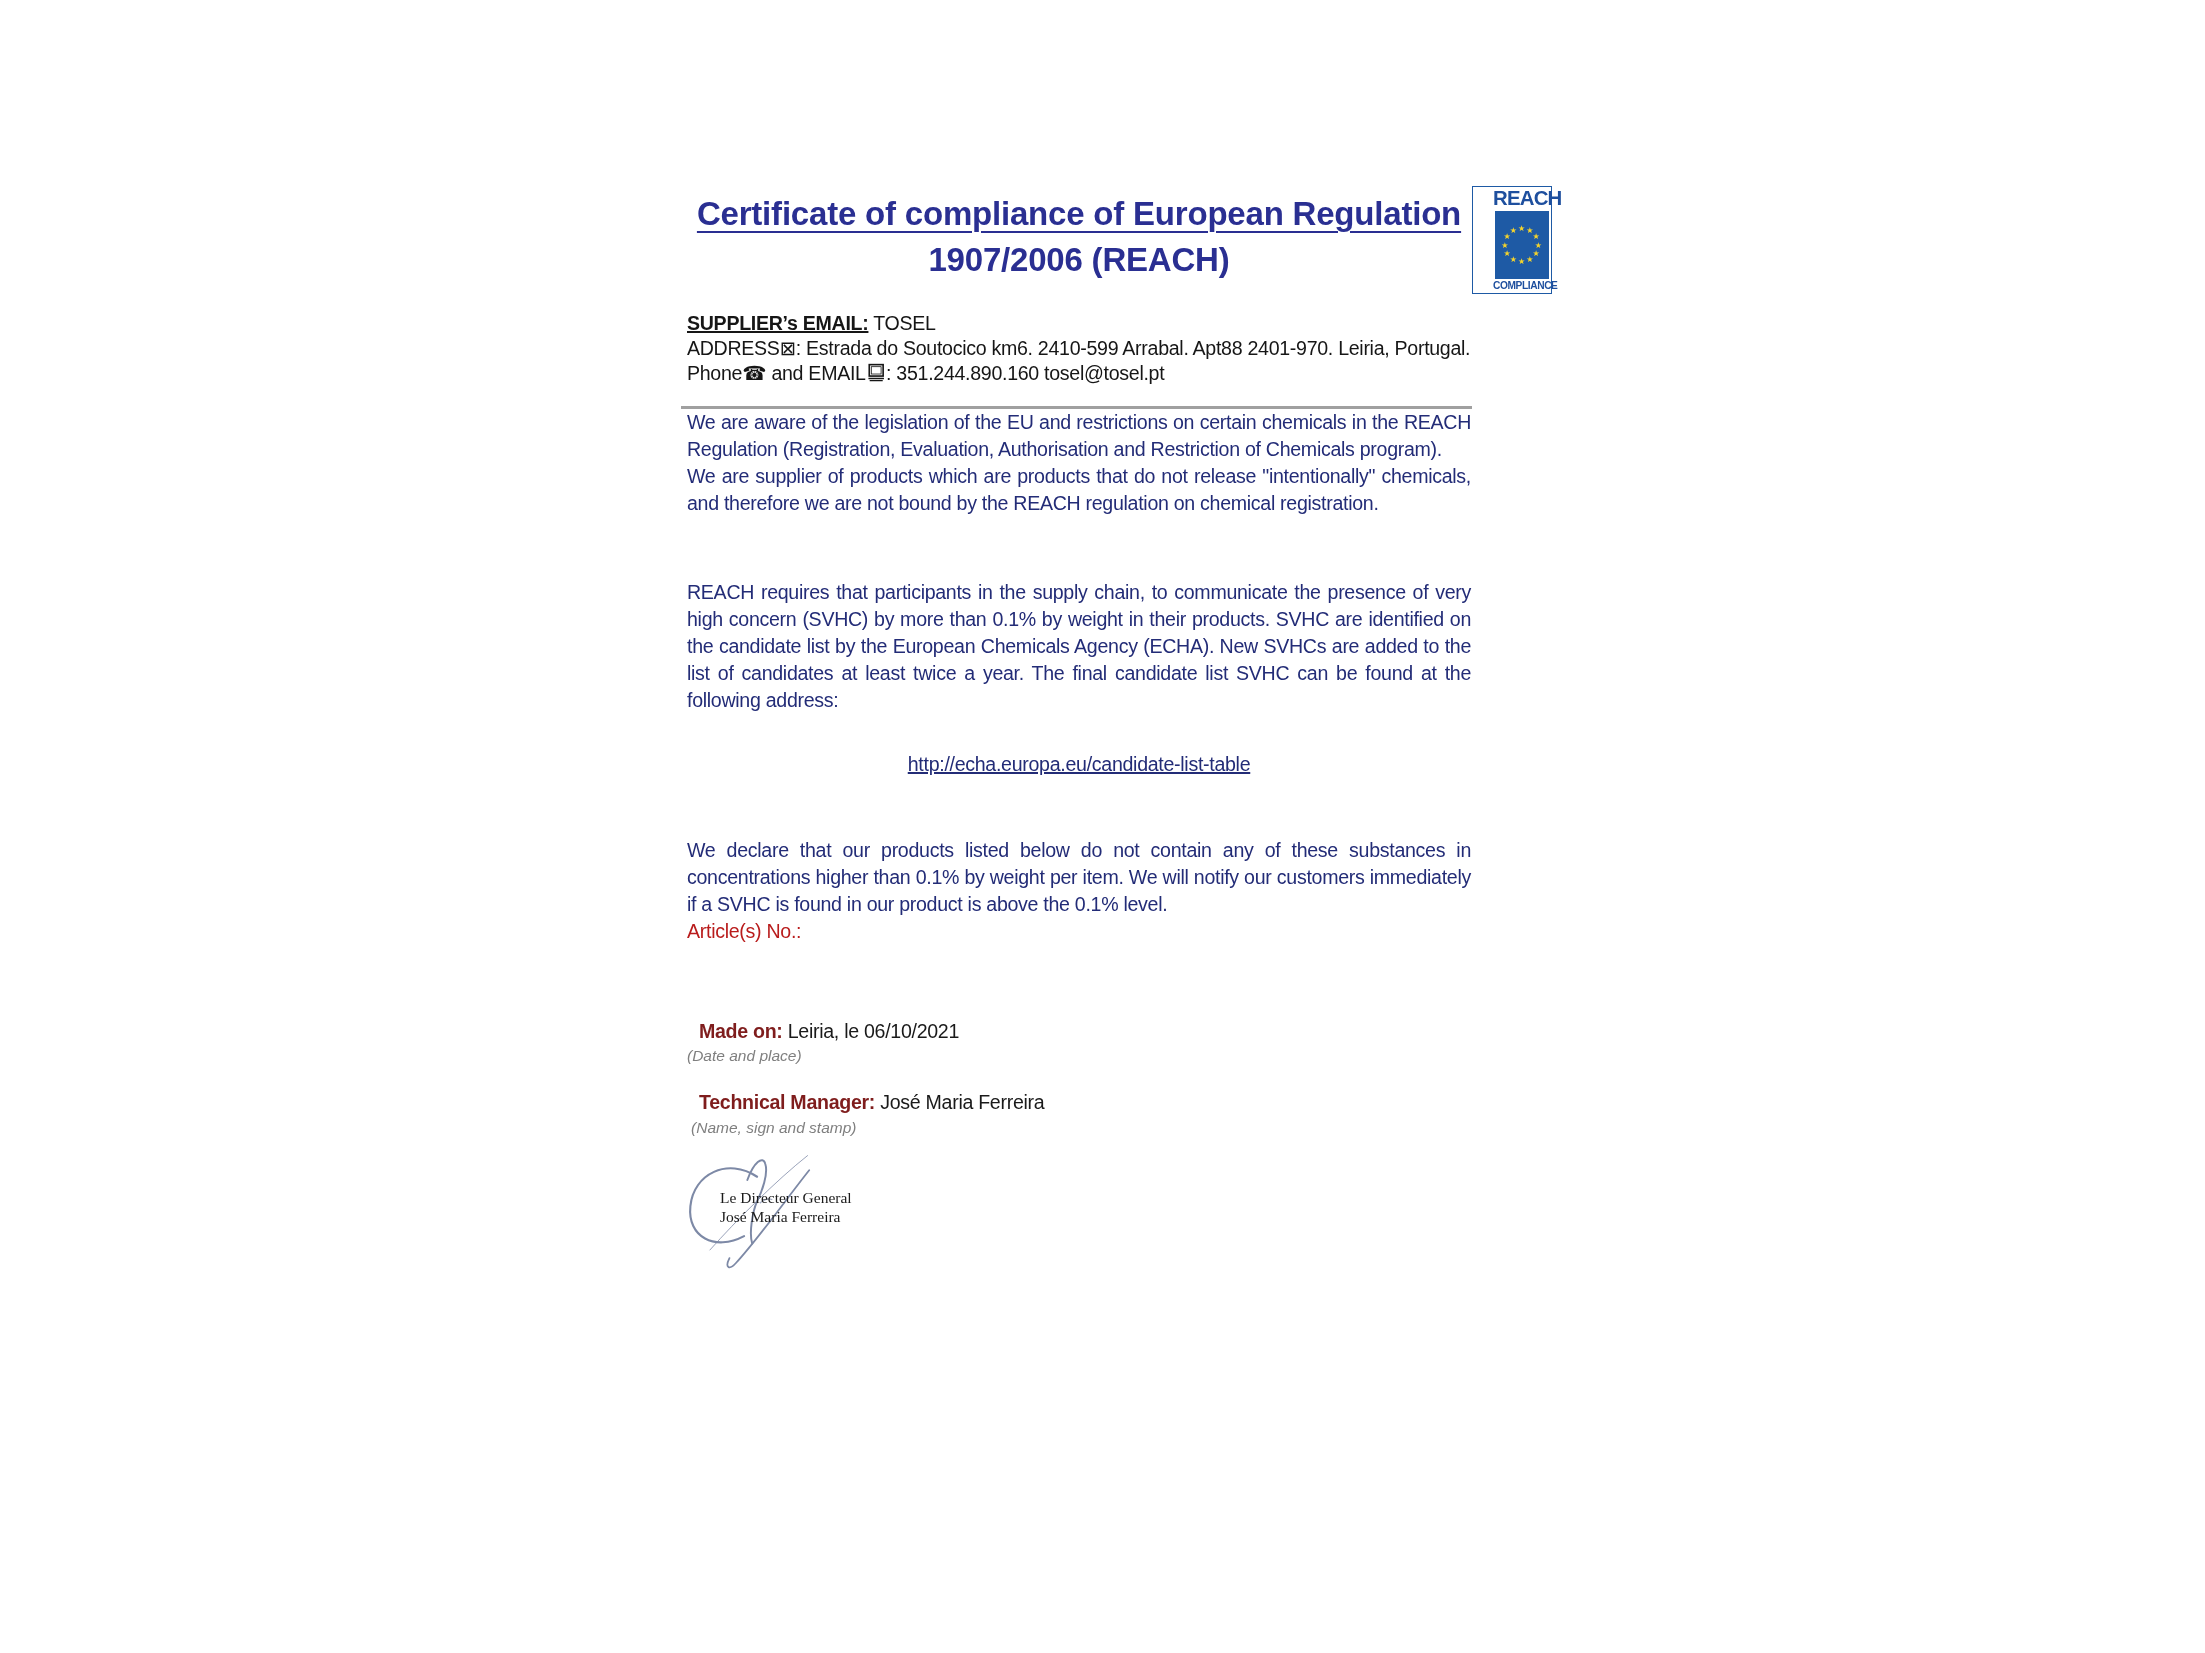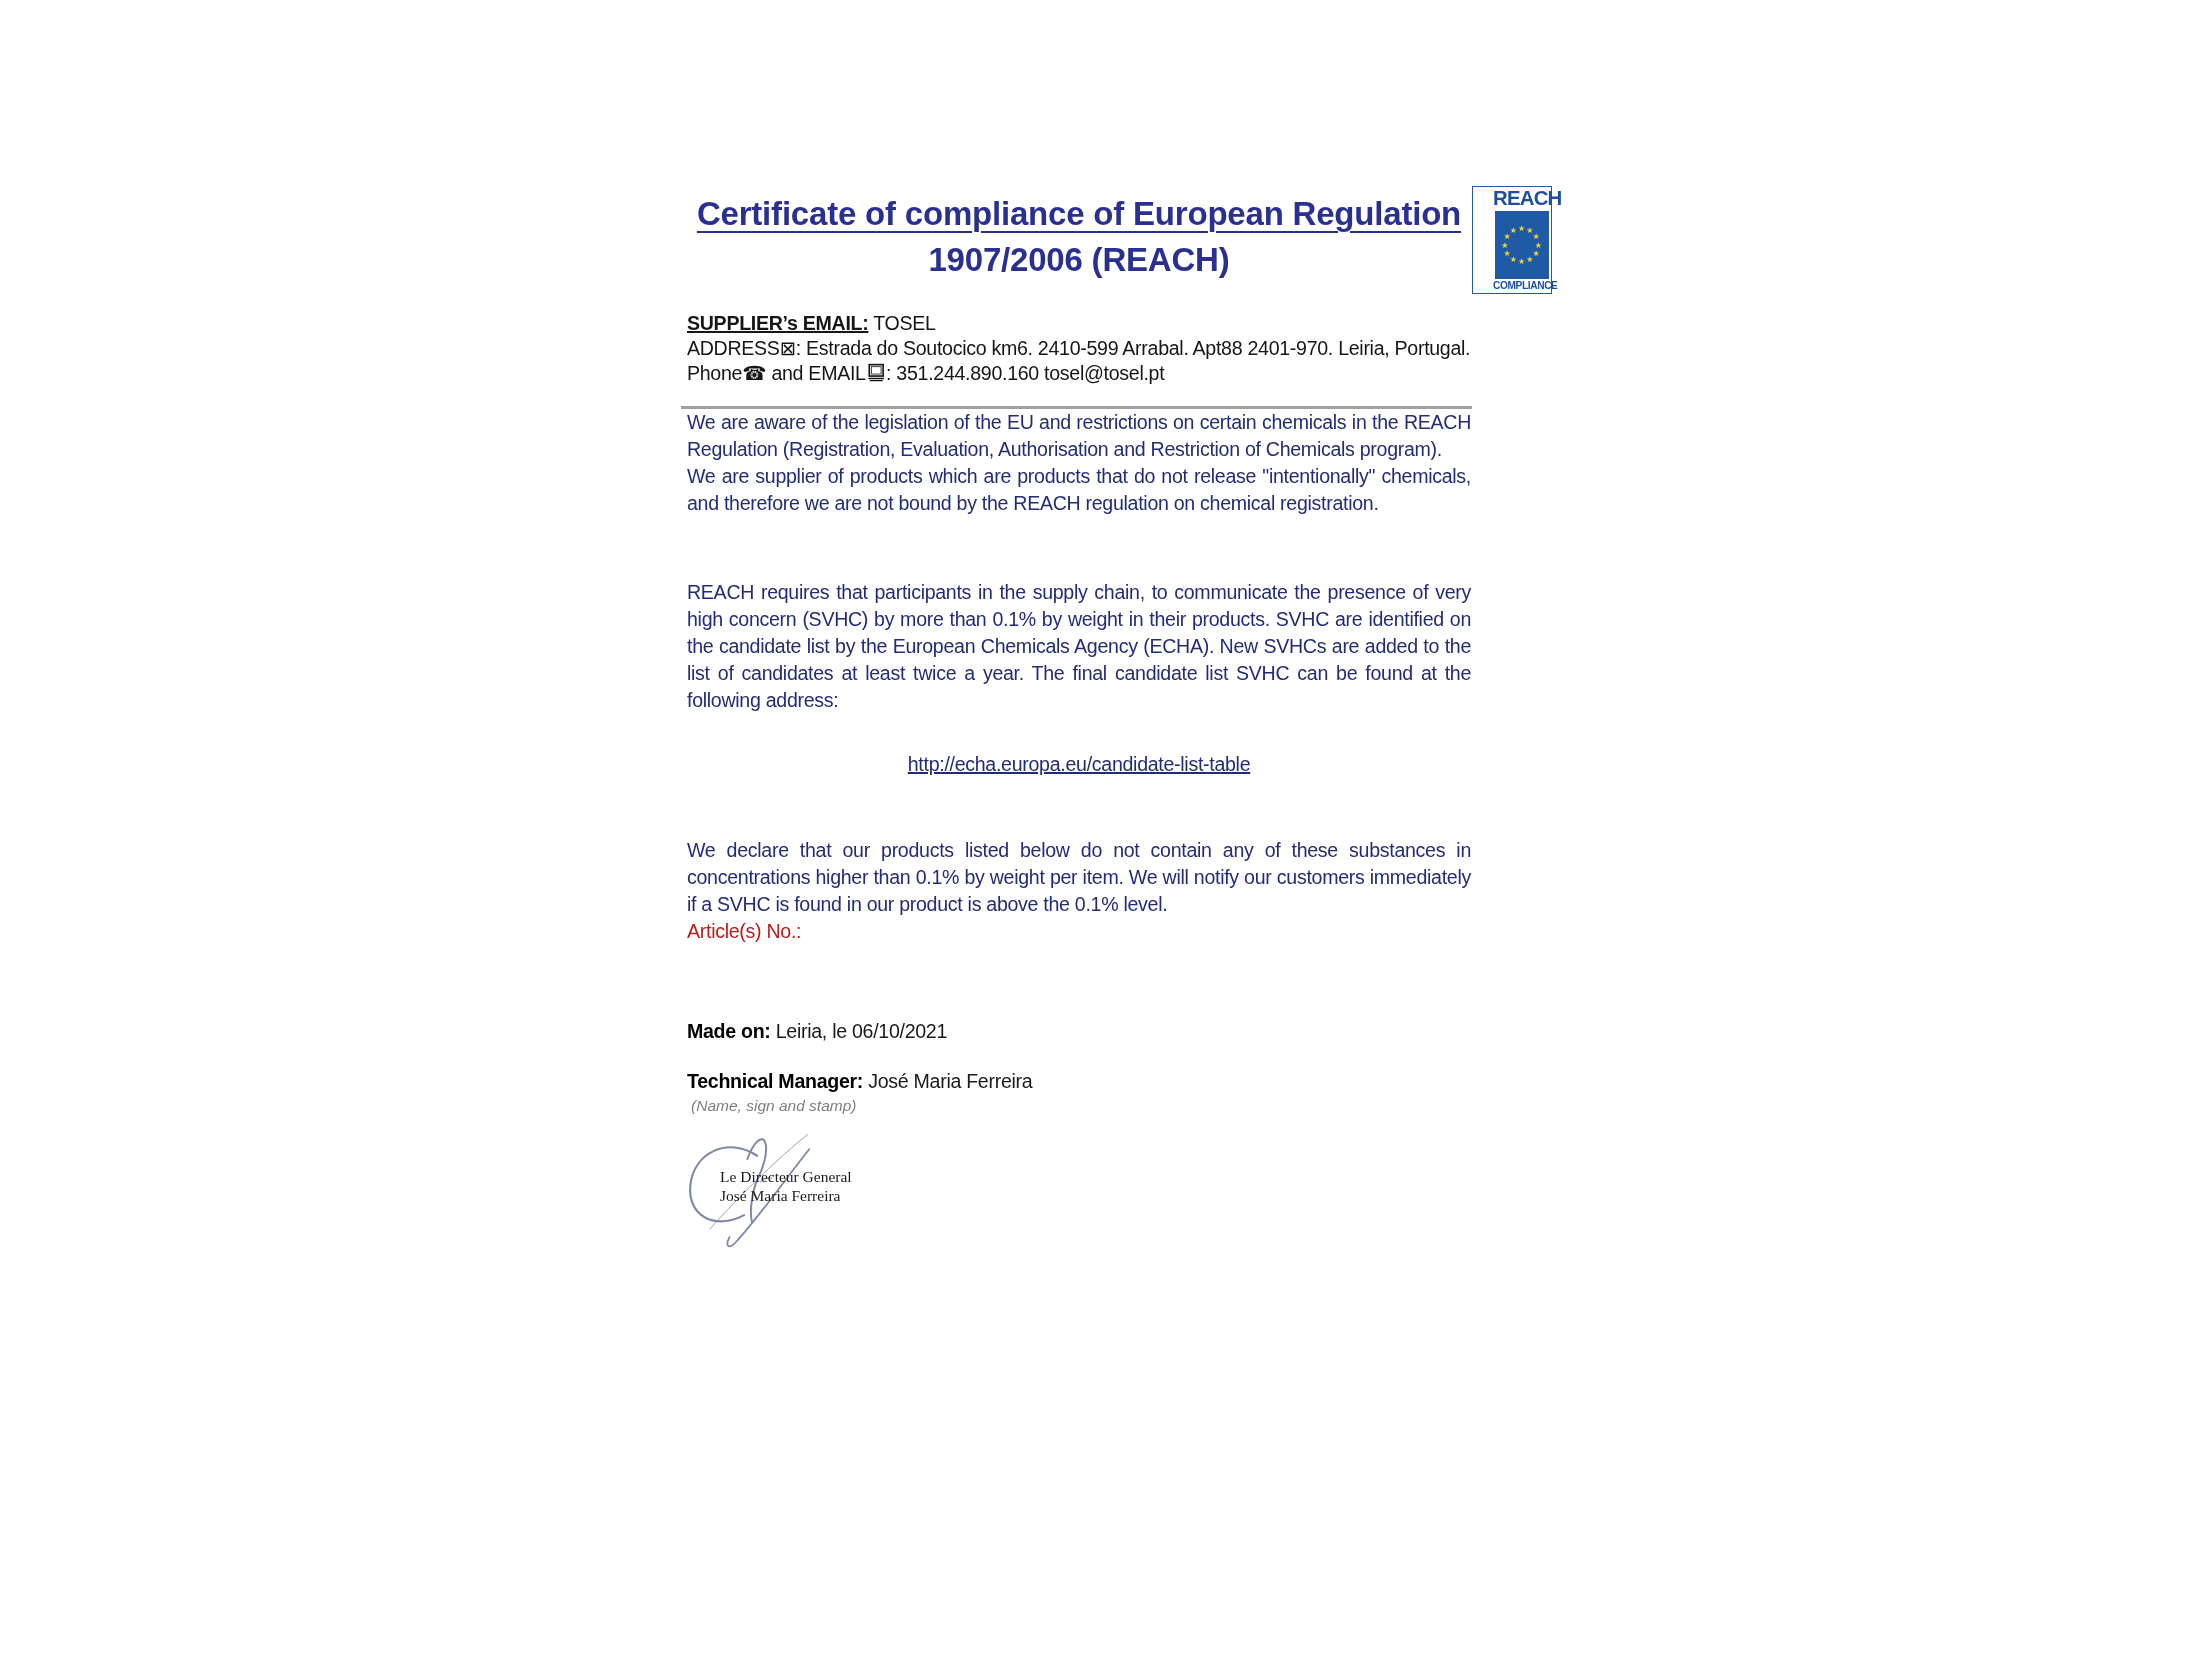--- a/index.html
+++ b/index.html
@@ -32,21 +32,21 @@
   .para { color: #232C77; text-align: justify; }
   .p1 { }
   .p2 { }
   .p3 { margin-top: 62px; }
   .link-row { margin-top: 37px; text-align: center; }
   .link-row a { color: #232C77; text-decoration: underline; text-decoration-thickness: 1.6px; }
   .p4 { margin-top: 59px; }
   .article { color: #b91c1c; }
   
   .made-on { margin-top: 73px; }
-  .navy-lbl { color: #000000; font-weight: bold; }
+  .navy-lbl { color: #7f1d1d; font-weight: bold; margin-left: 12px; }
   .ital { }
   .caption { margin-top: 1.6px; color: #7f7f7f; font-style: italic; font-size: 15.5px; line-height: 19.6px; letter-spacing: 0; }
   .manager { margin-top: 23px; }
   .caption2 { padding-left: 4.1px; }
   .signature { position: relative; margin-top: 14.7px; width: 196px; height: 139px; }
   .signature svg { position: absolute; left: -8.1px; top: 0; }
   .sig-text {
     position: absolute; left: 33px; top: 36px;
     font-family: "Liberation Serif", "DejaVu Serif", serif;
     font-size: 15.5px; line-height: 19px; color: #1b1b1b; letter-spacing: 0;
@@ -104,20 +104,21 @@
 
   <div class="link-row">
     <a href="#">http://echa.europa.eu/candidate-list-table</a>
   </div>
 
   <p class="para p4">We declare that our products listed below do not contain any of these substances in concentrations higher than 0.1% by weight per item. We will notify our customers immediately if a SVHC is found in our product is above the 0.1% level.</p>
 
   <div class="article">Article(s) No.:</div>
 
   <div class="made-on"><span class="navy-lbl">Made on:</span><span class="ital"> Leiria, le</span><span> 06/10/2021</span></div>
+  <div class="caption">(Date and place)</div>
 
   <div class="manager"><span class="navy-lbl">Technical Manager:</span><span class="ital"> José Maria Ferreira</span></div>
   <div class="caption caption2">(Name, sign and stamp)</div>
 
   <div class="signature">
     <svg width="179" height="139" viewBox="0 0 220 170" xmlns="http://www.w3.org/2000/svg" aria-hidden="true">
       <g fill="none" stroke="#7D89A6" stroke-linecap="round">
         <path d="M96 30 C60 6 18 26 14 66 C10 104 44 122 80 103" stroke-width="2.6"></path>
         <path d="M84 34 C92 12 103 4 106 14 C110 26 102 48 96 60 C90 74 86 100 90 112" stroke-width="2.4"></path>
         <path d="M38 120 C70 84 120 34 158 4" stroke-width="1.2" opacity="0.8"></path>

